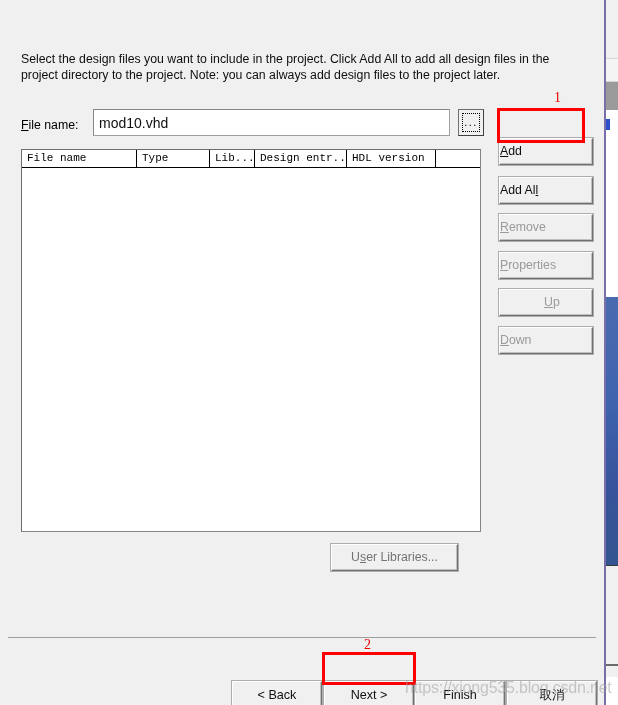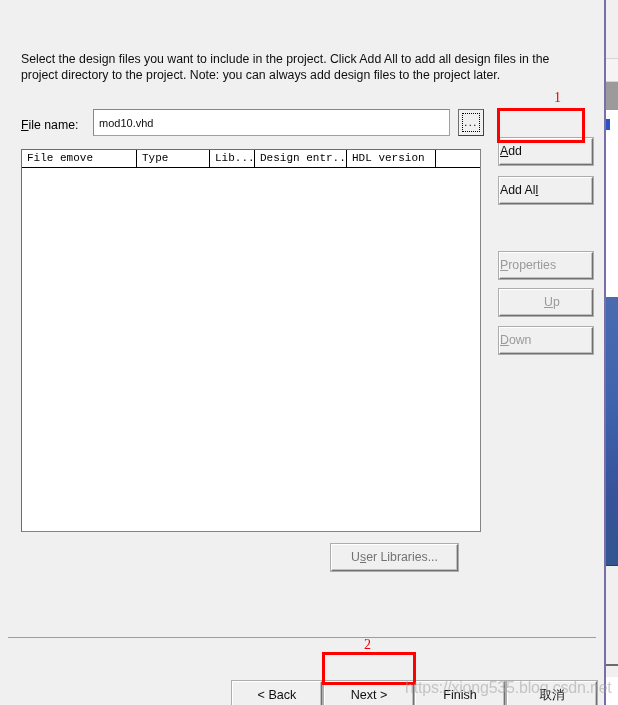--- a/index.html
+++ b/index.html
@@ -152,21 +152,21 @@
     position: absolute;
     left: 93px; top: 82px;
     width: 357px;
     height: 27px;
     box-sizing: border-box;
     background: #ffffff;
     border: 1px solid #a0a0a0;
     border-top-color: #878787;
     border-left-color: #878787;
     font-family: "Liberation Sans", sans-serif;
-    font-size: 11px;
+    font-size: 14px;
     color: #0f0f0f;
     padding: 0 0 0 5px;
     outline: none;
   }
 
   #browse-button {
     position: absolute;
     left: 458px; top: 82px;
     width: 26px; height: 27px;
     box-sizing: border-box;
@@ -380,34 +380,35 @@
 
     <input id="filename-input" type="text" value="mod10.vhd" style="">
 
     <div id="browse-button">
       <div class="focus-rect"></div>
       <div class="dots">...</div>
     </div>
 
     <div id="file-list">
       <div id="file-list-header">
-        <div class="col" style="width:115px">File emove</div>
+        <div class="col" style="width:115px">File name</div>
         <div class="col" style="width:73px">Type</div>
         <div class="col" style="width:45px">Lib...</div>
         <div class="col" style="width:92px">Design entr...</div>
         <div class="col" style="width:89px">HDL version</div>
         <div class="col" style="width:44px"></div>
       </div>
       <div id="file-list-rows"></div>
     </div>
 
     <div class="side-button" id="btn-add"><u>A</u><span>dd</span></div>
 
     <div class="side-button" id="btn-add-all"><span>Add Al</span><u>l</u></div>
 
+    <div class="side-button disabled" id="btn-remove"><u>R</u><span>emove</span></div>
 
     <div class="side-button disabled" id="btn-properties"><u>P</u><span>roperties</span></div>
 
     <div class="side-button disabled" id="btn-up"><u>U</u><span>p</span></div>
 
     <div class="side-button disabled" id="btn-down"><u>D</u><span>own</span></div>
 
 
     <div id="user-libraries-button"><span>U</span><u>s</u><span>er Libraries...</span></div>
 

